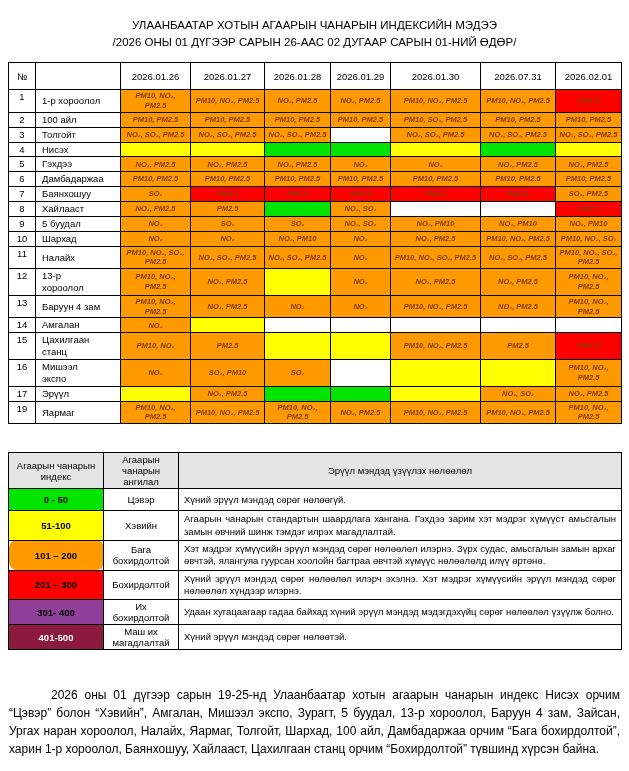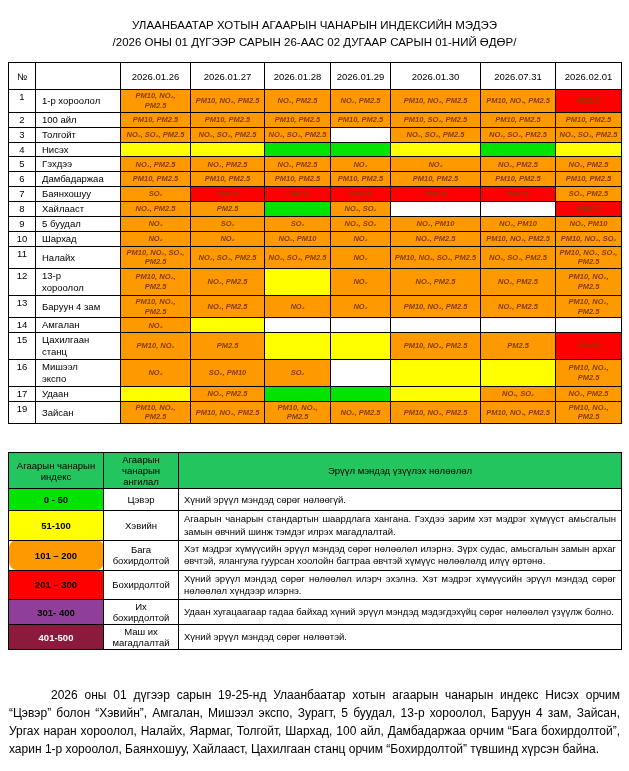--- a/index.html
+++ b/index.html
@@ -33,21 +33,21 @@
     font-size:7.5px; font-style:italic; font-weight:bold;
     text-align:center; vertical-align:middle;
     padding:1px 3px; line-height:1.3;
   }
 
   
   table.legend { margin-top:28px; width:613px; }
   .legend col.l0 { width:95px; }
   .legend col.l1 { width:75px; }
   .legend col.l2 { width:443px; }
-  .legend th { font-weight:normal; font-size:9.5px; height:25px; background:#22c55e; padding:1px 3px;margin-left:8px; }
+  .legend th { font-weight:normal; font-size:9.5px; height:25px; background:#e5e5e5; padding:1px 3px;margin-left:8px; }
   .legend td.range  { font-size:9.5px; font-weight:bold; text-align:center; vertical-align:middle; height:19px; }
   .legend td.cls    { font-size:9.5px; text-align:center; vertical-align:middle; padding:1px 2px; }
   .legend td.effect { font-size:9.5px; text-align:justify; vertical-align:middle; padding:2px 5px; line-height:1.3; }
 
   .summary {
     margin:36px 9px 0 9px;
     font-size:12px; line-height:1.5;
     text-align:justify; text-indent:42px;
   }
 </style>
@@ -256,32 +256,32 @@
         <td class="cell" style="background-color: rgb(255, 153, 0); color: rgb(131, 60, 0);">NO₂</td>
         <td class="cell" style="background-color: rgb(255, 153, 0); color: rgb(131, 60, 0);">SO₂, PM10</td>
         <td class="cell" style="background-color: rgb(255, 153, 0); color: rgb(131, 60, 0);">SO₂</td>
         <td class="cell" style="background-color: rgb(255, 255, 255); color: rgb(131, 60, 0);"></td>
         <td class="cell" style="background-color: rgb(255, 255, 0); color: rgb(131, 60, 0);"></td>
         <td class="cell" style="background-color: rgb(255, 255, 0); color: rgb(131, 60, 0);"></td>
         <td class="cell" style="background-color: rgb(255, 153, 0); color: rgb(131, 60, 0);">PM10, NO₂, PM2.5</td>
       </tr>
       <tr>
         <td class="num">17</td>
-        <td class="name">Удаан</td>
+        <td class="name">Эрүүл</td>
         <td class="cell" style="background-color: rgb(255, 255, 0); color: rgb(131, 60, 0);"></td>
         <td class="cell" style="background-color: rgb(255, 153, 0); color: rgb(131, 60, 0);">NO₂, PM2.5</td>
         <td class="cell" style="background-color: rgb(0, 228, 0); color: rgb(131, 60, 0);"></td>
         <td class="cell" style="background-color: rgb(0, 228, 0); color: rgb(131, 60, 0);"></td>
         <td class="cell" style="background-color: rgb(255, 255, 0); color: rgb(131, 60, 0);"></td>
         <td class="cell" style="background-color: rgb(255, 153, 0); color: rgb(131, 60, 0);">NO₂, SO₂</td>
         <td class="cell" style="background-color: rgb(255, 153, 0); color: rgb(131, 60, 0);">NO₂, PM2.5</td>
       </tr>
       <tr>
         <td class="num">19</td>
-        <td class="name">Зайсан</td>
+        <td class="name">Яармаг</td>
         <td class="cell" style="background-color: rgb(255, 153, 0); color: rgb(131, 60, 0);">PM10, NO₂, PM2.5</td>
         <td class="cell" style="background-color: rgb(255, 153, 0); color: rgb(131, 60, 0);">PM10, NO₂, PM2.5</td>
         <td class="cell" style="background-color: rgb(255, 153, 0); color: rgb(131, 60, 0);">PM10, NO₂, PM2.5</td>
         <td class="cell" style="background-color: rgb(255, 153, 0); color: rgb(131, 60, 0);">NO₂, PM2.5</td>
         <td class="cell" style="background-color: rgb(255, 153, 0); color: rgb(131, 60, 0);">PM10, NO₂, PM2.5</td>
         <td class="cell" style="background-color: rgb(255, 153, 0); color: rgb(131, 60, 0);">PM10, NO₂, PM2.5</td>
         <td class="cell" style="background-color: rgb(255, 153, 0); color: rgb(131, 60, 0);">PM10, NO₂, PM2.5</td>
       </tr>
     </tbody>
 </table>

